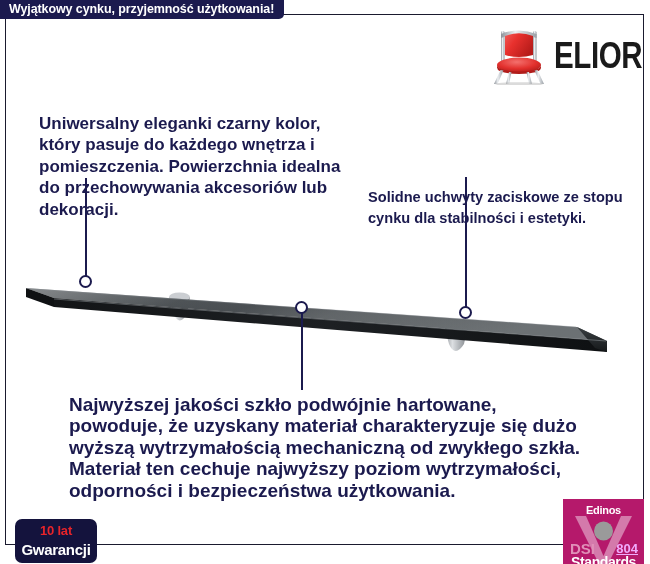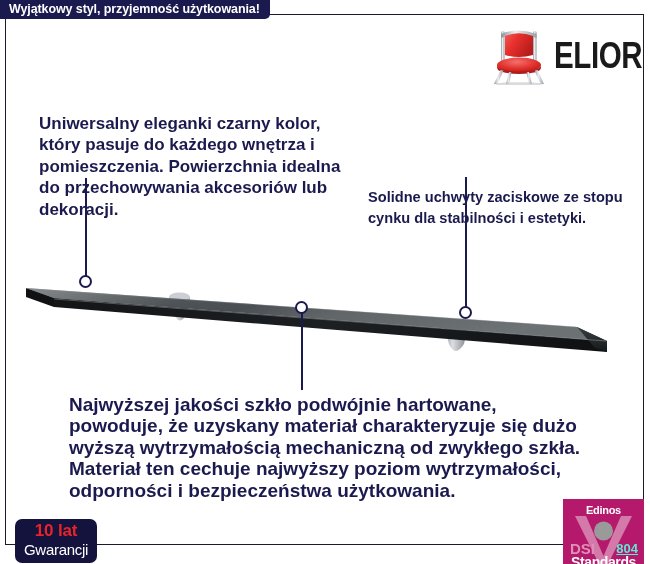--- a/index.html
+++ b/index.html
@@ -144,34 +144,34 @@
     z-index: 18;
     overflow: hidden;
   }
   #badge-warranty-top {
     position: absolute;
     left: 0;
     top: 1px;
     width: 82px;
     text-align: center;
     color: #e8242a;
-    font-size: 17px;
+    font-size: 13px;
     font-weight: bold;
     line-height: 21px;
     letter-spacing: -0.2px;
   }
   #badge-warranty-bottom {
     position: absolute;
     left: 0;
     top: 21px;
     width: 82px;
     text-align: center;
     color: #ffffff;
     font-size: 15px;
-    font-weight: normal;
+    font-weight: bold;
     line-height: 20px;
     letter-spacing: -0.3px;
   }
 
   
   #badge-cert {
     position: absolute;
     left: 557px;
     top: 484px;
     width: 81px;
@@ -198,21 +198,21 @@
     top: 42px;
     color: #e090b8;
     font-size: 15px;
     font-weight: bold;
     line-height: 15px;
   }
   #cert-num {
     position: absolute;
     right: 6px;
     top: 42px;
-    color: #5eead4;
+    color: #f0abfc;
     font-size: 13px;
     font-weight: bold;
     line-height: 15px;
     text-decoration: underline;
   }
   #cert-standards {
     position: absolute;
     left: 0;
     top: 55px;
     width: 81px;
@@ -361,13 +361,13 @@
         <circle cx="28.5" cy="15" r="9.5" fill="#9a9a9a"></circle>
       </svg>
     </div>
     <div id="cert-dsi">DSI</div>
     <div id="cert-num">804</div>
     <div id="cert-standards">Standards</div>
   </div>
 
 </div>
 
-<div id="banner">Wyjątkowy styl, przyjemność użytkowania!</div>
+<div id="banner">Wyjątkowy cynku, przyjemność użytkowania!</div>
 
 </body></html>

